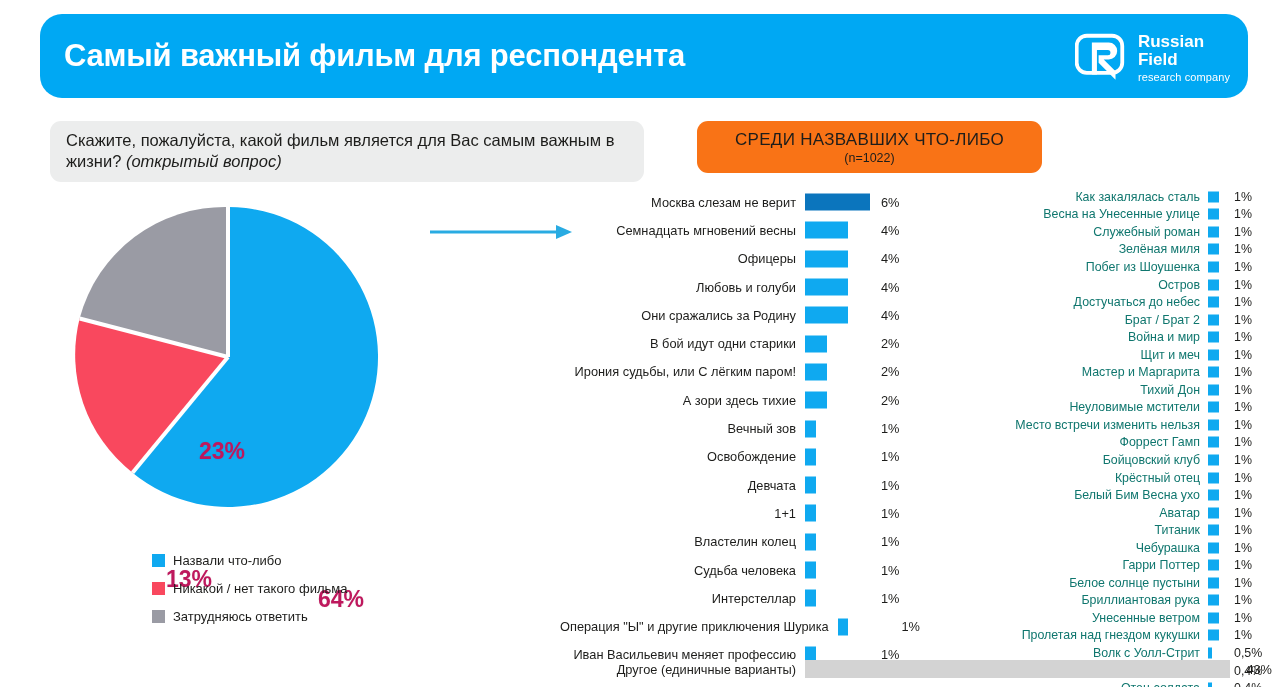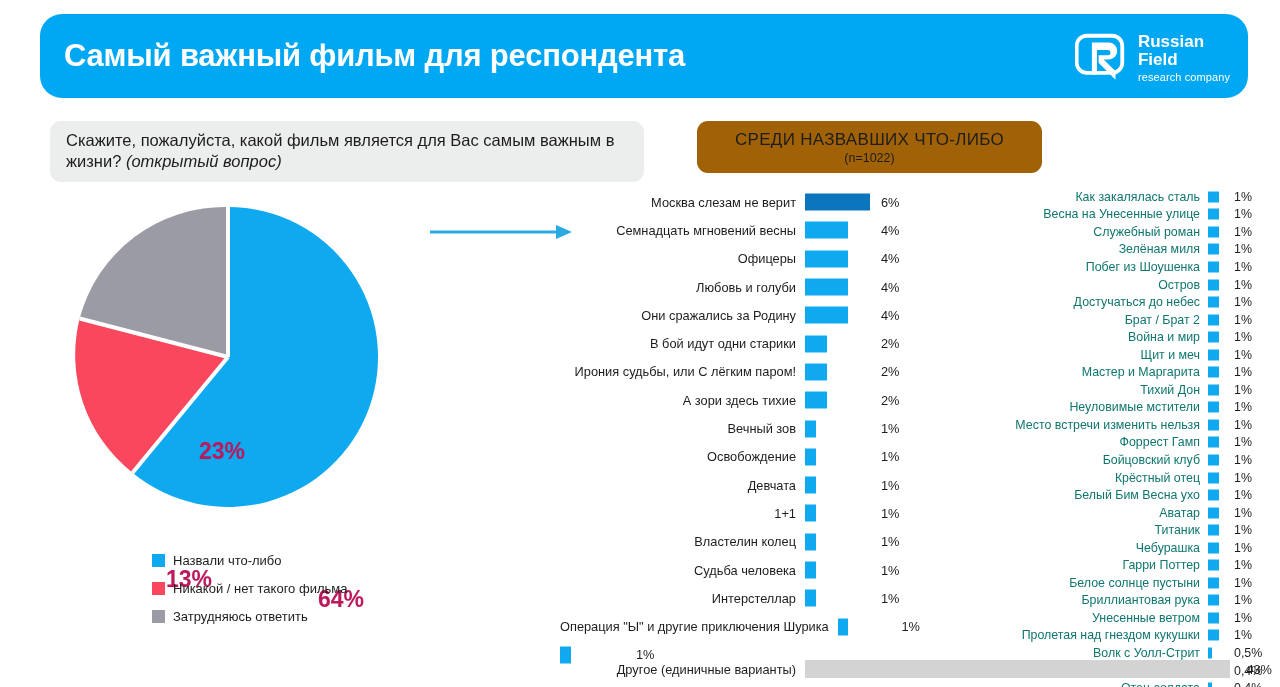--- a/index.html
+++ b/index.html
@@ -48,21 +48,21 @@
   }
   .question-text {
     font-size: 16.5px; color: #1d1d1b; line-height: 1.28;
   }
   .question-text .em { font-style: italic; }
 
   
   .subgroup-box {
     position: absolute; left: 697px; top: 121px;
     width: 345px; height: 52px;
-    background: #a16207;
+    background: #f97316;
     border-radius: 11px;
     display: flex; flex-direction: column;
     align-items: center; justify-content: center;
   }
   .subgroup-title { font-size: 17px; color: #1d1d1b; letter-spacing: .3px; }
   .subgroup-n { font-size: 12.5px; color: #1d1d1b; margin-top: 1px; }
 
   
   .pie-area { position: absolute; left: 50px; top: 195px; width: 400px; height: 320px; }
   .pie-svg { position: absolute; left: 18px; top: 2px; }
@@ -313,20 +313,21 @@
         <div class="mid-val" style="margin-left: 0px;">1%</div>
       </div>
       <div class="mid-row">
         <div class="mid-label">Операция "Ы" и другие приключения Шурика</div>
         <div class="mid-bar-cell">
           <div class="mid-bar" style="width: 10.8px;"></div>
         </div>
         <div class="mid-val" style="margin-left: 0px;">1%</div>
       </div>
       <div class="mid-row">
+        <div class="mid-label">Иван Васильевич меняет профессию</div>
         <div class="mid-bar-cell">
           <div class="mid-bar" style="width: 10.8px;"></div>
         </div>
         <div class="mid-val" style="margin-left: 0px;">1%</div>
       </div>
     </div>
 
   <div class="right-list" id="right-list">
       <div class="right-row">
         <div class="right-label">Как закалялась сталь</div>

